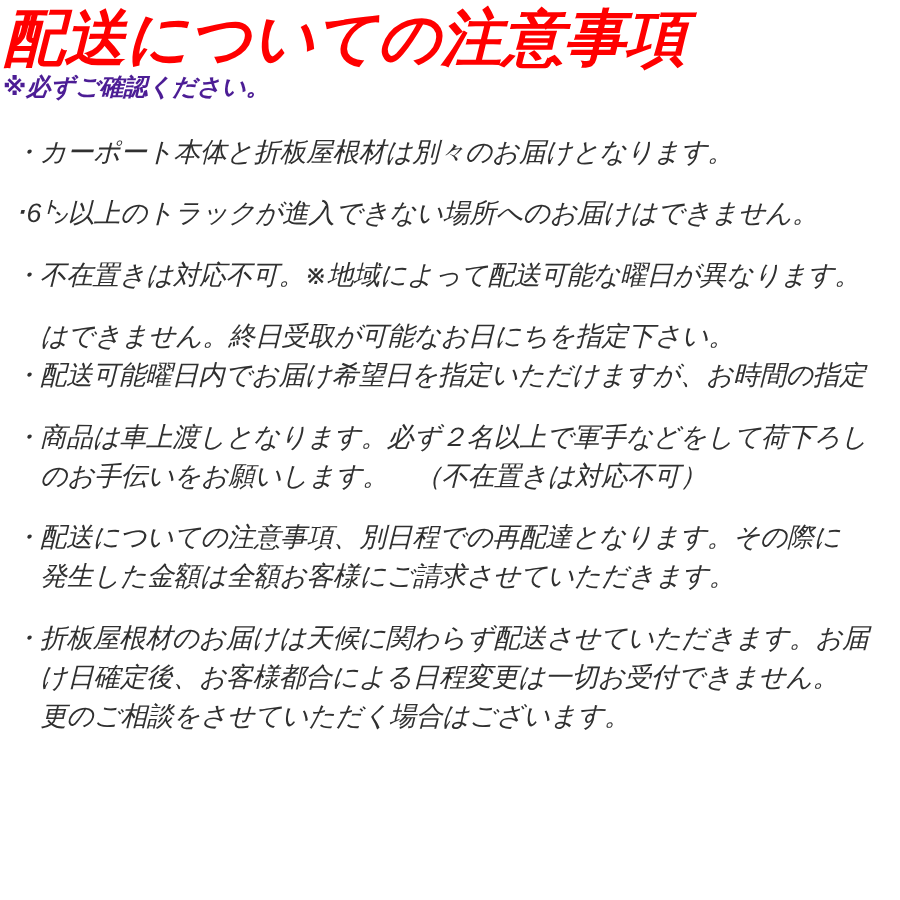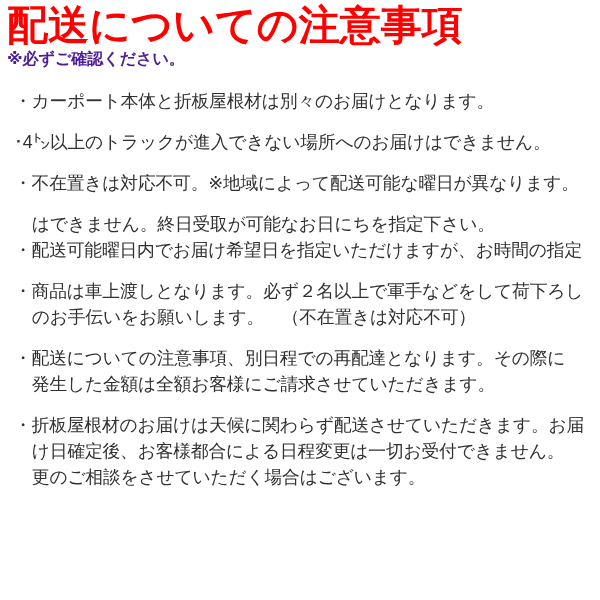--- a/index.html
+++ b/index.html
@@ -9,22 +9,23 @@
   }
   body {
     width: 600px;
     height: 600px;
     overflow: hidden;
     font-family: "Liberation Sans", "DejaVu Sans", sans-serif;
   }
   .page {
     width: 504px;
     height: 600px;
-    padding-left: 7px;
+    padding-left: 2px;
     box-sizing: border-box;
+    font-style: italic;
   }
   .title {
     margin: 0;
     padding-top: 3px;
     font-size: 41px;
     line-height: 44px;
     font-weight: bold;
     color: #ff0000;
     letter-spacing: 0;
     white-space: nowrap;
@@ -66,21 +67,21 @@
 
   <p class="subtitle">※必ずご確認ください。</p>
 
   <div class="notes">
 
     <p class="note">
       <span class="line">・カーポート本体と折板屋根材は別々のお届けとなります。</span>
     </p>
 
     <p class="note">
-      <span class="line">・4㌧以上のトラックが進入できない場所へのお届けはできません。</span>
+      <span class="line">・6㌧以上のトラックが進入できない場所へのお届けはできません。</span>
     </p>
 
     <p class="note">
       <span class="line">・不在置きは対応不可。※地域によって配送可能な曜日が異なります。</span>
     </p>
 
     <p class="note">
       <span class="line cont">はできません。終日受取が可能なお日にちを指定下さい。</span>
       <span class="line">・配送可能曜日内でお届け希望日を指定いただけますが、お時間の指定</span>
     </p>

